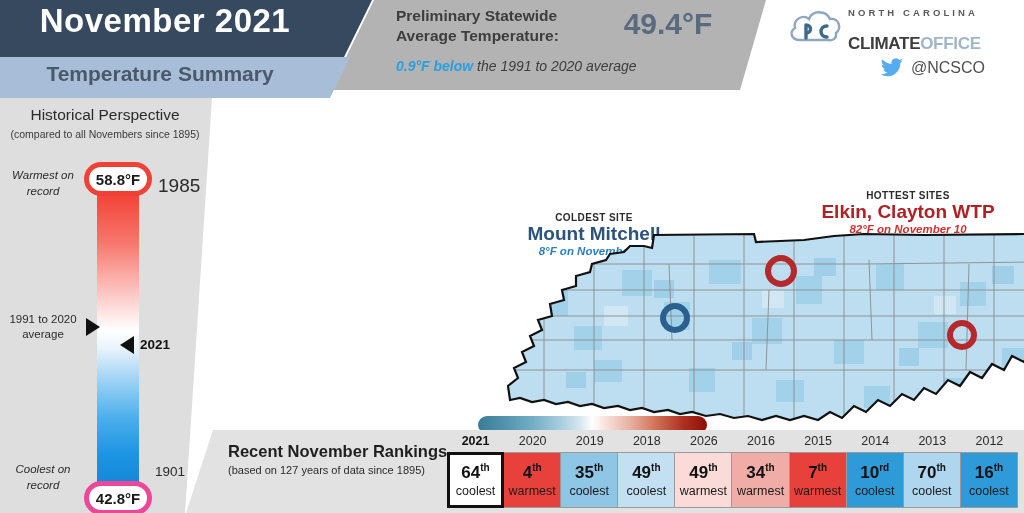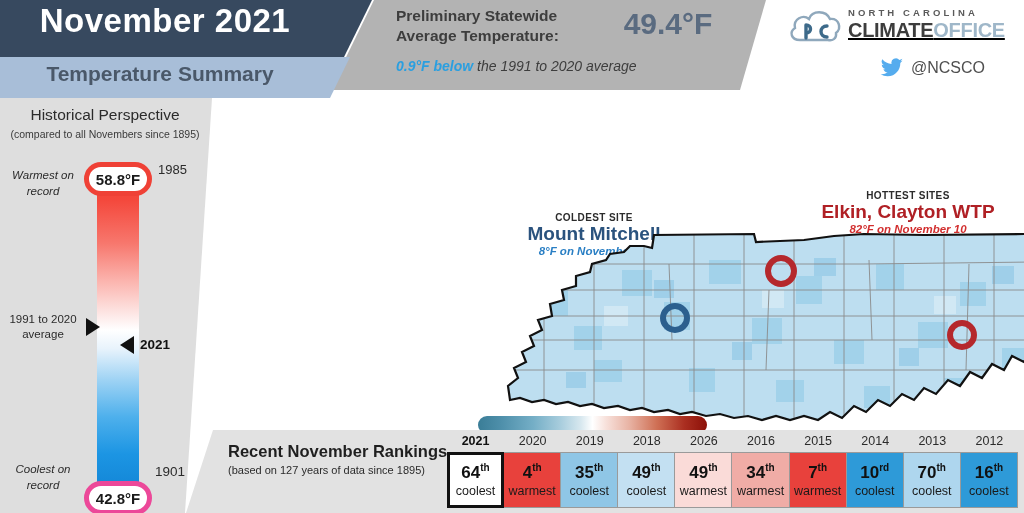--- a/index.html
+++ b/index.html
@@ -50,21 +50,21 @@
   .stat-compare {
     position:absolute; left: 396px; top: 58px; width: 320px;
     font-size: 14px; font-style: italic; color: #3d3d3d; white-space: nowrap;
   }
   .stat-compare b { color: #2a9fe0; font-weight: bold; font-style: italic; }
 
   
   .logo-wrap { position:absolute; left: 786px; top: 6px; width: 232px; height: 46px; }
   .logo-txt { position:absolute; left: 62px; top: 1px; }
   .logo-nc { font-size: 9.5px; letter-spacing: 3.1px; color:#5a5a5a; font-weight:bold; }
-  .logo-co { font-size: 20px; font-weight: bold; letter-spacing:-0.3px; line-height:1; margin-top:2px;text-decoration:underline;}
+  .logo-co { font-size: 17px; font-weight: bold; letter-spacing:-0.3px; line-height:1; margin-top:17px;}
   .logo-co .a { color: #3d3d3d; }
   .logo-co .b { color: #9fb7c9; }
   .twitter-row {
     position:absolute; left: 880px; top: 56px; width: 140px; height: 24px;
     display:flex; align-items:center; gap:7px;
   }
   .twitter-handle { font-size: 16px; color:#4f4f4f; }
 
   
   .sidebar {
@@ -93,21 +93,21 @@
     background: #ffffff; border-radius: 17px;
     display:flex; align-items:center; justify-content:center;
     font-size: 15px; font-weight: bold; color:#1a1a1a;
   }
   .pill.hot { top: 162px; border: 5px solid #ef4136; }
   .pill.cold { top: 481px; border: 5px solid #ec4899; }
 
   .sb-note { position:absolute; font-size: 11.5px; font-style: italic; color:#2b2b2b; line-height:1.35; }
   .note-warm { left: 6px; top: 168px; width: 74px; text-align:center; }
   .note-cool { left: 6px; top: 462px; width: 74px; text-align:center; }
-  .yr-1985 { position:absolute; left: 158px; top: 162px; font-size: 13px; color:#2b2b2b; }
+  .yr-1985 { position:absolute; left: 158px; top: 175px; font-size: 19px; color:#2b2b2b; }
   .yr-1901 { position:absolute; left: 155px; top: 464px; font-size: 13.5px; color:#2b2b2b; }
 
   .note-avg { position:absolute; left: 4px; top: 312px; width: 78px; text-align:center;
               font-size: 11.5px; color:#2b2b2b; line-height:1.32; }
   .arrow-r {
     position:absolute; left: 86px; top: 318px; width:0; height:0;
     border-top: 9px solid transparent; border-bottom: 9px solid transparent;
     border-left: 14px solid #111111;
   }
   .arrow-l {

